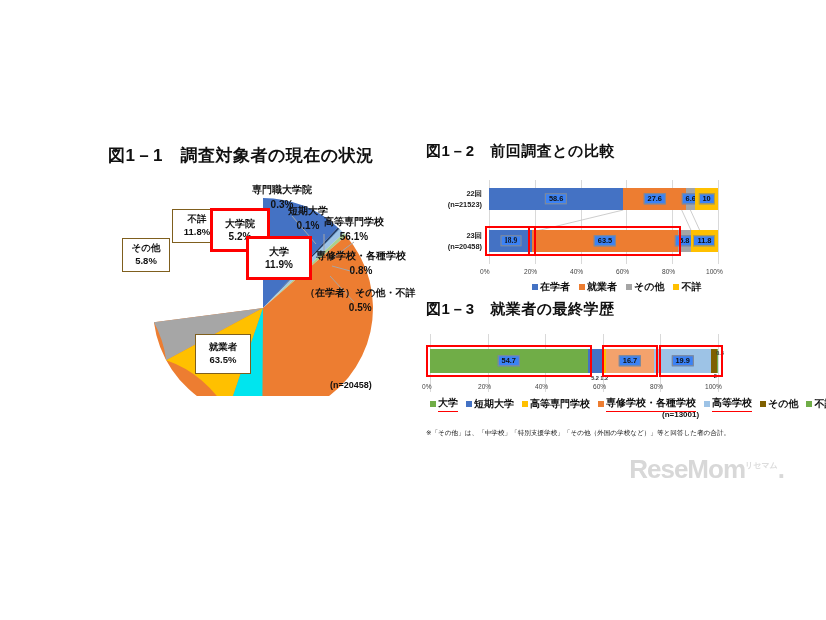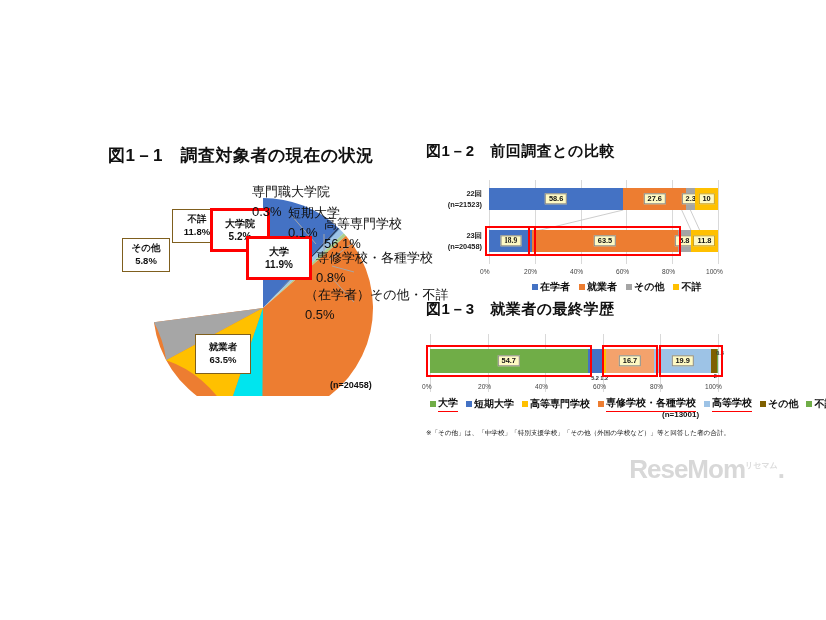--- a/index.html
+++ b/index.html
@@ -24,40 +24,40 @@
     position:absolute;background:#fff;border:1px solid #7f5f1e;
     font-size:9.5px;font-weight:bold;text-align:center;
     line-height:1.35;padding:3px 5px;color:#111;white-space:nowrap;
   }
   .hl-box{
     position:absolute;border:3px solid #ff0000;background:#fff;
     display:flex;flex-direction:column;align-items:center;justify-content:center;
     font-size:10px;font-weight:bold;line-height:1.35;color:#111;
   }
   .leaf-label{
-    position:absolute;font-size:13px;font-weight:normal;color:#111;
-    text-align:left;line-height:1.5;white-space:nowrap;
+    position:absolute;font-size:10px;font-weight:bold;color:#111;
+    text-align:center;line-height:1.5;white-space:nowrap;
   }
   .nnote{position:absolute;font-size:9px;font-weight:bold;color:#111;}
 
   
   #fig12{position:absolute;left:418px;top:138px;width:400px;height:160px;}
   #fig12 .fig-title{left:8px;top:4px;font-size:15px;}
   .plot{position:absolute;}
   .axlabel{
     position:absolute;font-size:7.4px;font-weight:bold;color:#222;
     text-align:right;line-height:1.5;white-space:nowrap;
   }
   .tick{position:absolute;font-size:6.6px;color:#444;white-space:nowrap;}
   .gridline{position:absolute;width:1px;background:#d9d9d9;}
   .stack{position:absolute;display:flex;overflow:visible;}
   .seg{position:relative;height:100%;}
   .seg .vlab{
     position:absolute;left:50%;top:50%;transform:translate(-50%,-50%);
-    background:#fef9c3;border:1px solid #8a8a8a;font-size:7.4px;font-weight:bold;
+    background:#3b82f6;border:1px solid #8a8a8a;font-size:7.4px;font-weight:bold;
     padding:1px 3px;color:#111;white-space:nowrap;line-height:1;
   }
   .seg .vlab.gold{border-color:#c9a227;}
   .seg .outlab{
     position:absolute;left:50%;transform:translateX(-50%);
     font-size:5.6px;font-weight:bold;color:#333;white-space:nowrap;line-height:1;
   }
   .redbox{position:absolute;border:2.5px solid #ff0000;box-sizing:border-box;pointer-events:none;}
   .goldbox{position:absolute;border:2px solid #ffc000;box-sizing:border-box;pointer-events:none;}
   .legend{position:absolute;display:flex;gap:9px;align-items:center;font-size:10px;font-weight:bold;color:#111;white-space:nowrap;}
@@ -203,21 +203,21 @@
     </svg>
 
     <div class="stack" style="left:71px;top:50px;width:229px;height:22px;">
       <div class="seg" style="width:58.6%;background:#4472c4;">
         <span class="vlab">58.6</span>
       </div>
       <div class="seg" style="width:27.6%;background:#ed7d31;">
         <span class="vlab">27.6</span>
       </div>
       <div class="seg" style="width:3.8%;background:#a5a5a5;">
-        <span class="vlab">2.3</span>
+        <span class="vlab">6.6</span>
       </div>
       <div class="seg" style="width:10%;background:#ffc000;">
         <span class="vlab gold">10</span>
       </div>
     </div>
     <div class="goldbox" style="left:277px;top:50px;width:23px;height:22px;"></div>
 
     <div class="stack" style="left:71px;top:92px;width:229px;height:22px;">
       <div class="seg" style="width:18.9%;background:#4472c4;font-family:Liberation Serif, serif;">
         <span class="vlab">18.9</span>

